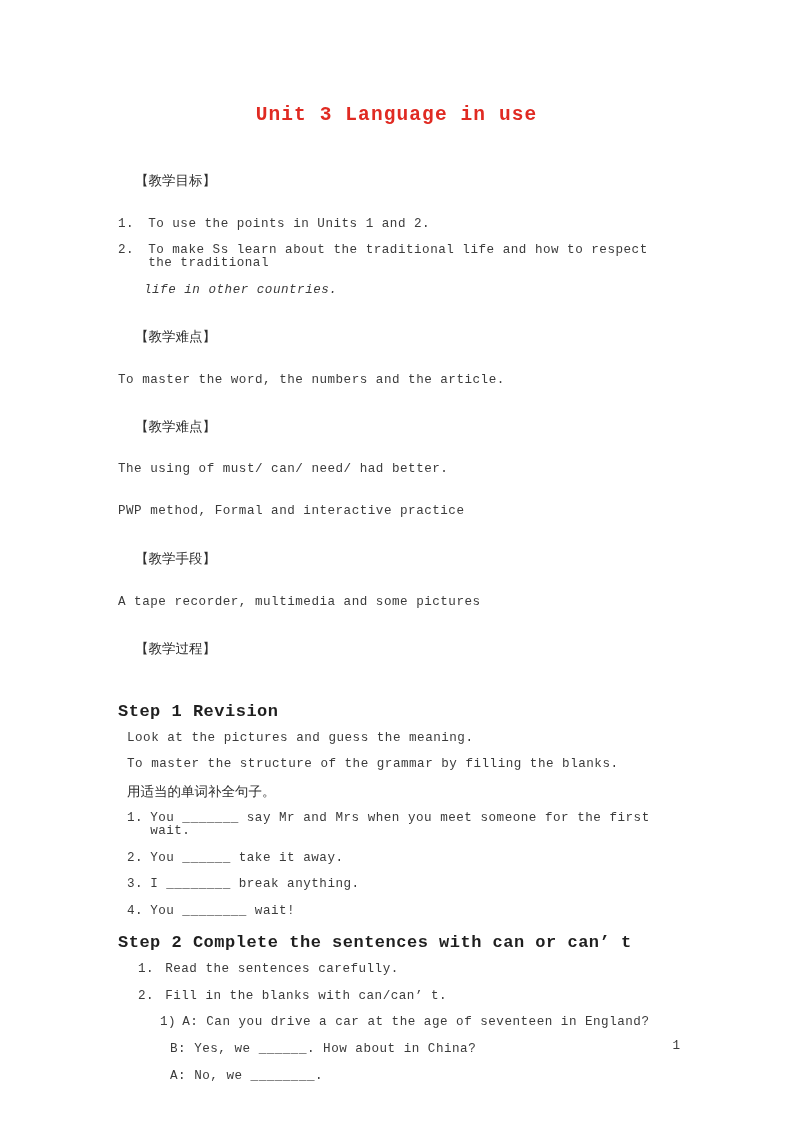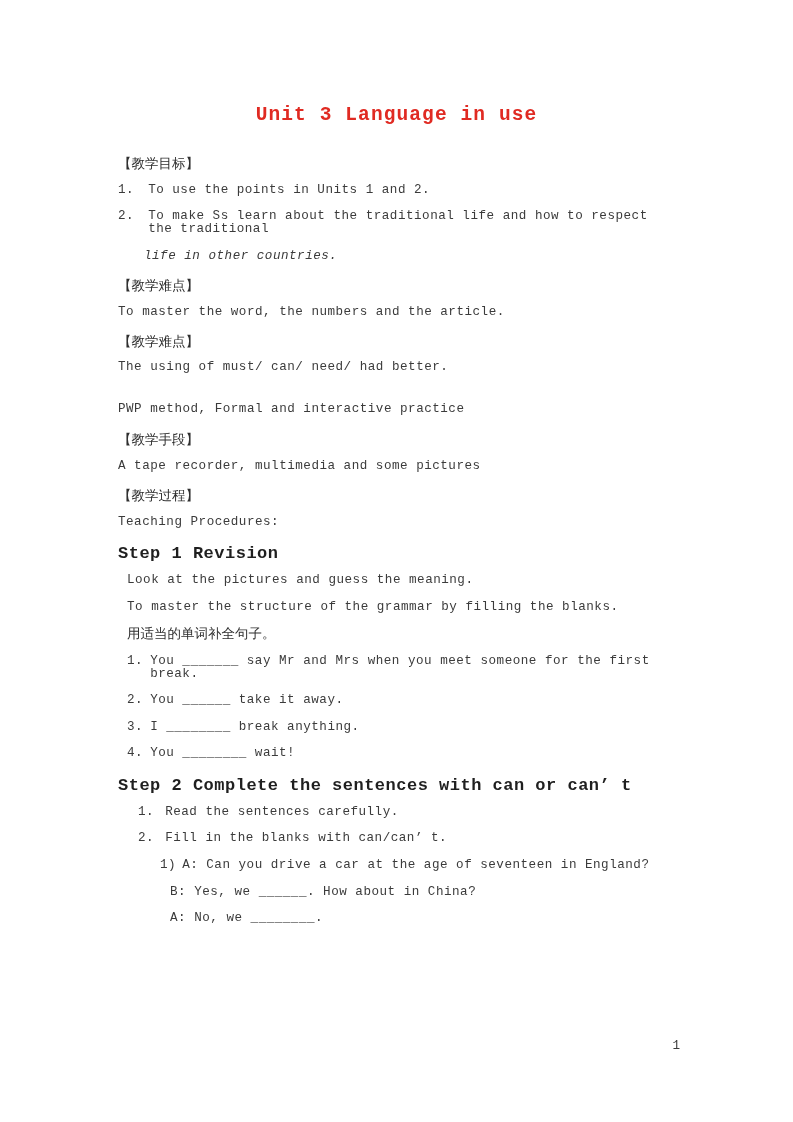--- a/index.html
+++ b/index.html
@@ -35,21 +35,21 @@
     padding-top: 104px;
     line-height: 1.2;
     white-space: pre;
   }
 
   
   .cn-heading {
     font-family: "DejaVu Sans", "Liberation Sans", sans-serif;
     font-size: 13.5px;
     color: #2f2f2f;
-    margin: 0;
+    margin: 17px;
     line-height: 1.0;
     white-space: pre;
   }
 
   .cn-line {
     font-family: "DejaVu Sans", "Liberation Sans", sans-serif;
     font-size: 13.5px;
     color: #2f2f2f;
     margin: 0;
     line-height: 1.0;
@@ -164,39 +164,38 @@
   <div class="sp-sec-gap"></div>
 
   <p class="cn-heading">【教学手段】</p>
   <div class="sp-head-gap"></div>
   <p class="body-line">A tape recorder, multimedia and some pictures</p>
 
   <div class="sp-sec-gap"></div>
 
   <p class="cn-heading">【教学过程】</p>
   <div class="sp-head-gap"></div>
-  <p class="body-line">Teaching Procedures:</p>
 
   <div class="sp-sec-gap"></div>
 
   <p class="bold-line">Step 1 Revision</p>
   <div class="sp-small"></div>
 
   <p class="body-line ind1">Look at the pictures and guess the meaning.</p>
   <div class="sp-item-gap"></div>
 
   <p class="body-line ind1">To master the structure of the grammar by filling the blanks.</p>
   <div class="sp-item-gap"></div>
 
   <p class="cn-line ind1">用适当的单词补全句子。</p>
   <div class="sp-item-gap"></div>
 
   <div class="num-item ind1">
     <span class="marker">1.</span>
-    <span class="text" style="padding-left:7px">You _______ say Mr and Mrs when you meet someone for the first break.</span>
+    <span class="text" style="padding-left:7px">You _______ say Mr and Mrs when you meet someone for the first wait.</span>
   </div>
   <div class="sp-item-gap"></div>
 
   <div class="num-item ind1">
     <span class="marker">2.</span>
     <span class="text" style="padding-left:7px">You ______ take it away.</span>
   </div>
   <div class="sp-item-gap"></div>
 
   <div class="num-item ind1">

